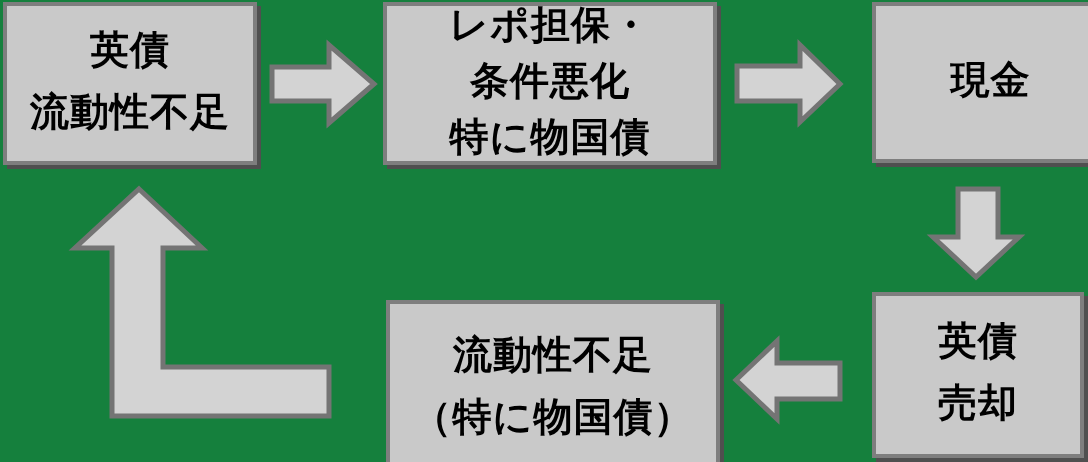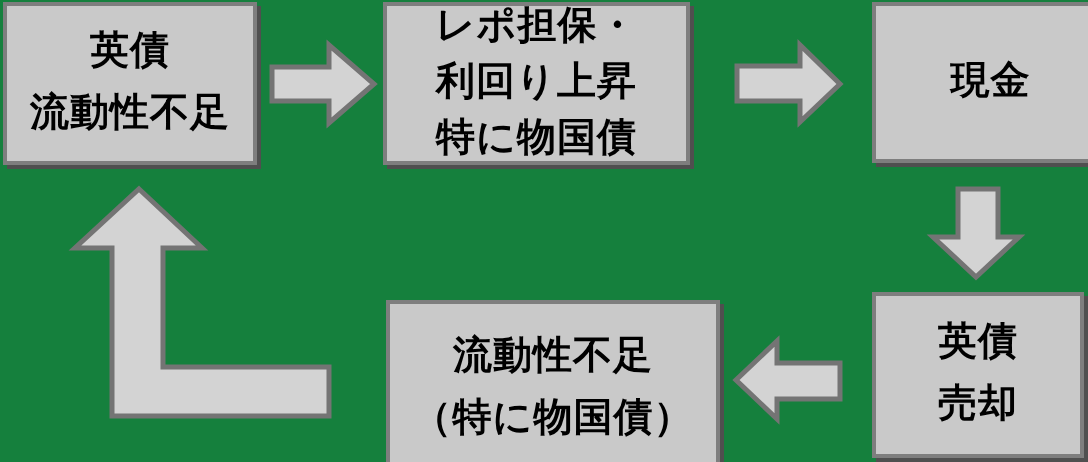--- a/index.html
+++ b/index.html
@@ -36,21 +36,21 @@
     overflow: hidden;
     color: #000000;
     font-weight: bold;
     font-size: 39px;
     letter-spacing: 1px;
     line-height: 62px;
   }
   .node .line { display: block; white-space: nowrap; }
   
   .node-1 { left: 3px;   top: 2px;   width: 254px; height: 163px; }
-  .node-2 { left: 383px; top: 2px;   width: 307px; height: 163px; line-height: 56px; }
+  .node-2 { left: 383px; top: 2px;   width: 334px; height: 163px; line-height: 56px; }
   .node-3 { left: 872px; top: 2px;   width: 237px; height: 161px; text-align: right; }
   .node-4 { left: 872px; top: 292px; width: 212px; height: 166px; }
   .node-5 { left: 386px; top: 300px; width: 334px; height: 178px; }
 </style>
 </head>
 <body>
 
 <div class="canvas">
 
   <svg class="arrows" viewBox="0 0 1088 462" xmlns="http://www.w3.org/2000/svg">
@@ -61,21 +61,21 @@
     <polygon points="139,189 202,248 163,248 163,367 329,367 329,416 112,416 112,248 75,248" fill="#d3d3d3"></polygon>
   </svg>
 
   <div class="node node-1">
     <span class="line">英債</span>
     <span class="line">流動性不足</span>
   </div>
 
   <div class="node node-2">
     <span class="line">レポ担保・</span>
-    <span class="line">利回り上昇</span>
+    <span class="line">条件悪化</span>
     <span class="line">特に物国債</span>
   </div>
 
   <div class="node node-3">
     <span class="line">現金</span>
   </div>
 
   <div class="node node-4">
     <span class="line">英債</span>
     <span class="line">売却</span>

